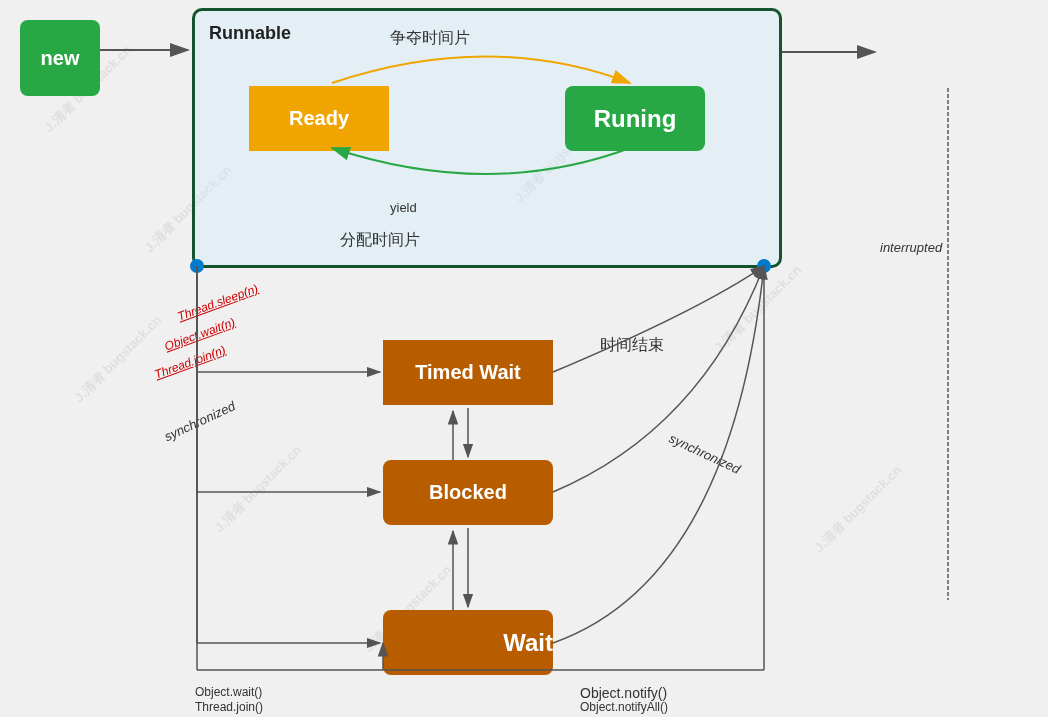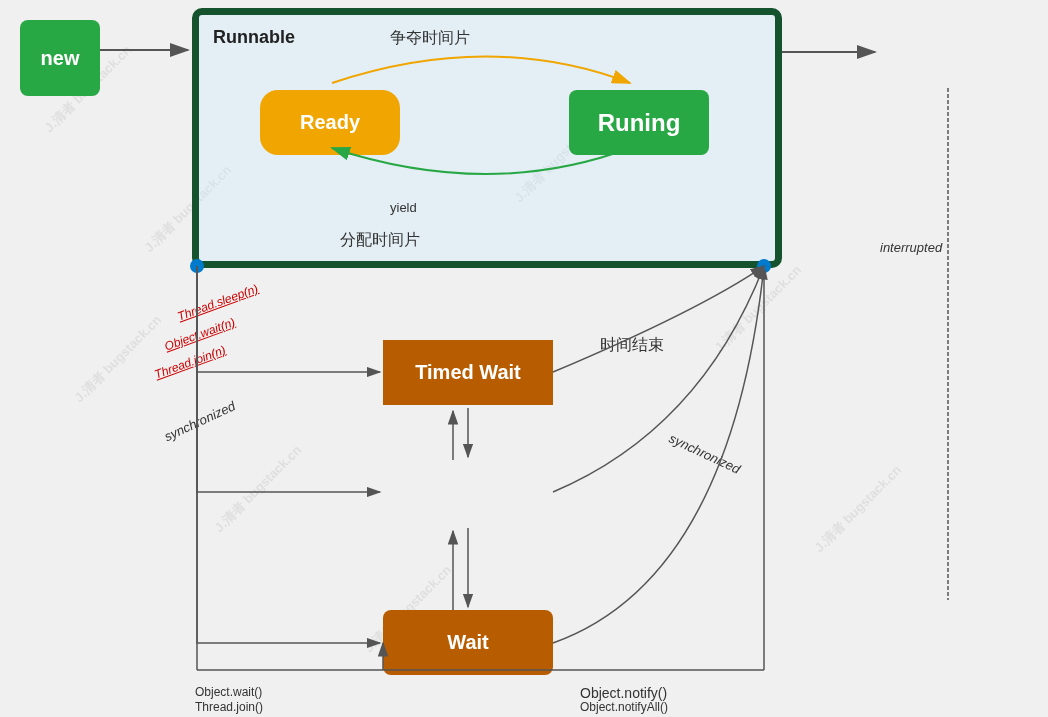--- a/index.html
+++ b/index.html
@@ -48,38 +48,38 @@
       background: #c0392b;
       width: 140px; height: 68px;
       top: 18px; left: 878px;
       font-size: 20px;
       border-radius: 8px;
     }
     .runnable-container {
       position: absolute;
       top: 8px; left: 192px;
       width: 590px; height: 260px;
-      border: 7px solid #14532d;
+      border: 3px solid #14532d;
       border-radius: 10px;
       background: rgba(200,240,255,0.3);
       padding-left: 25px;
     }
     .runnable-label {
       position: absolute;
       top: 12px; left: 14px;
       font-size: 18px;
       font-weight: bold;
       color: #222;
     }
     .box-ready {
       background: #f0a500;
       width: 140px; height: 65px;
-      top: 75px; left: 61px;
-      font-size: 20px;
-      border-radius: 18px;
+      top: 75px; left: 54px;
+      font-size: 20px;
+      border-radius: 0;
       position: absolute;
     }
     .box-running {
       background: #28a745;
       width: 140px; height: 65px;
       top: 75px; left: 370px;
       font-size: 24px;
       border-radius: 8px;
       position: absolute;
     }
@@ -94,22 +94,23 @@
       background: #b85c00;
       width: 170px; height: 65px;
       top: 460px; left: 383px;
       font-size: 20px;
       border-radius: 8px;
     }
     .box-wait {
       background: #b85c00;
       width: 170px; height: 65px;
       top: 610px; left: 383px;
-      font-size: 20px;
-      border-radius: 8px;
+      font-size: 24px;
+      border-radius: 8px;
+      justify-content: flex-end;
     }
     
     .label {
       position: absolute;
       font-size: 13px;
       color: #333;
     }
     .label-cn {
       font-size: 16px;
       color: #333;
@@ -169,20 +170,23 @@
 
     <div class="box box-running">
       <span>Runing</span>
     </div>
   </div>
 
   <div class="box box-timed-wait">
     <span>Timed Wait</span>
   </div>
 
+  <div class="box box-blocked">
+    <span>Blocked</span>
+  </div>
 
   <div class="box box-wait">
     <span>Wait</span>
   </div>
 
   <div class="dot" style="top:259px; left:190px;"></div>
   <div class="dot" style="top:259px; left:757px;"></div>
 
   <span class="label label-cn" style="top:28px; left:390px;">争夺时间片</span>
   <span class="label" style="top:200px; left:390px;">yield</span>

